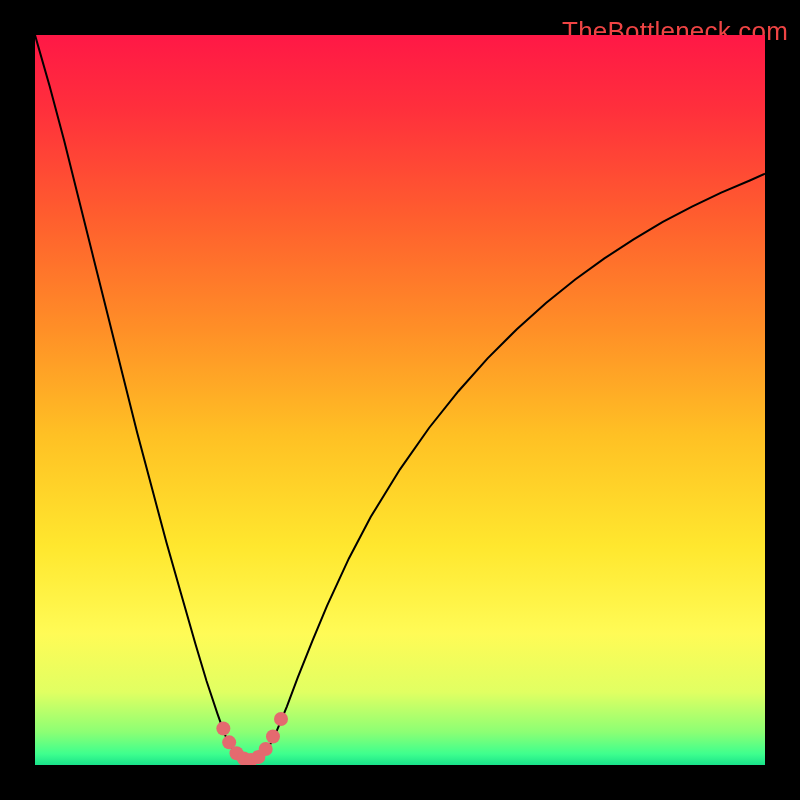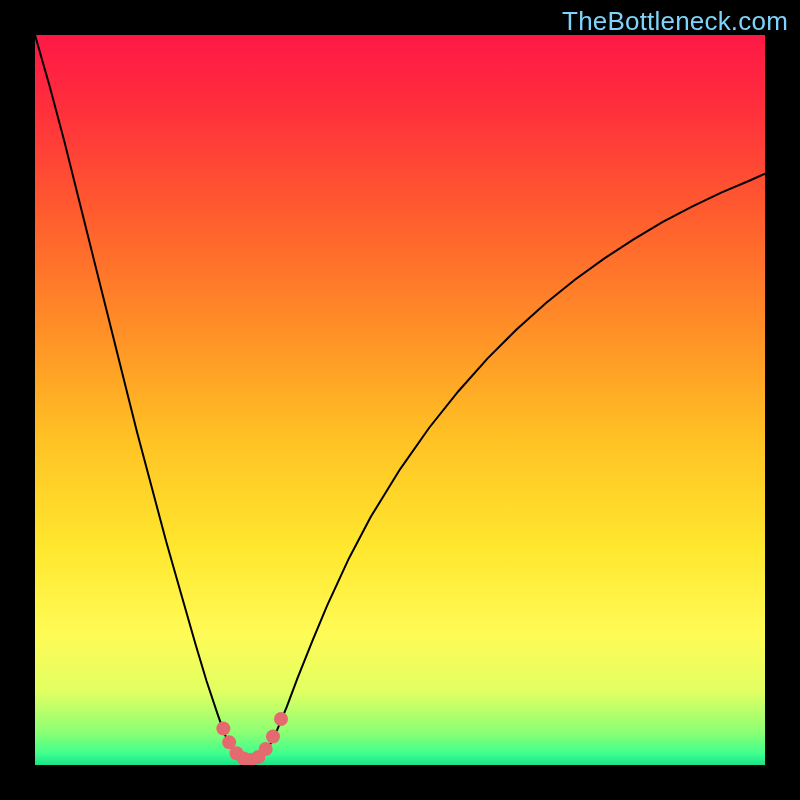--- a/index.html
+++ b/index.html
@@ -20,23 +20,23 @@
   .plot-area {
     position: absolute;
     left: 35px;
     top: 35px;
     width: 730px;
     height: 730px;
     overflow: hidden;
   }
   .watermark {
     position: absolute;
-    top: 6px;
+    top: 16px;
     right: 12px;
-    color: #7dd3fc;
+    color: #ef4444;
     font-size: 26px;
     font-weight: 400;
     letter-spacing: 0.2px;
     user-select: none;
   }
   svg {
     display: block;
   }
 </style>
 </head>

